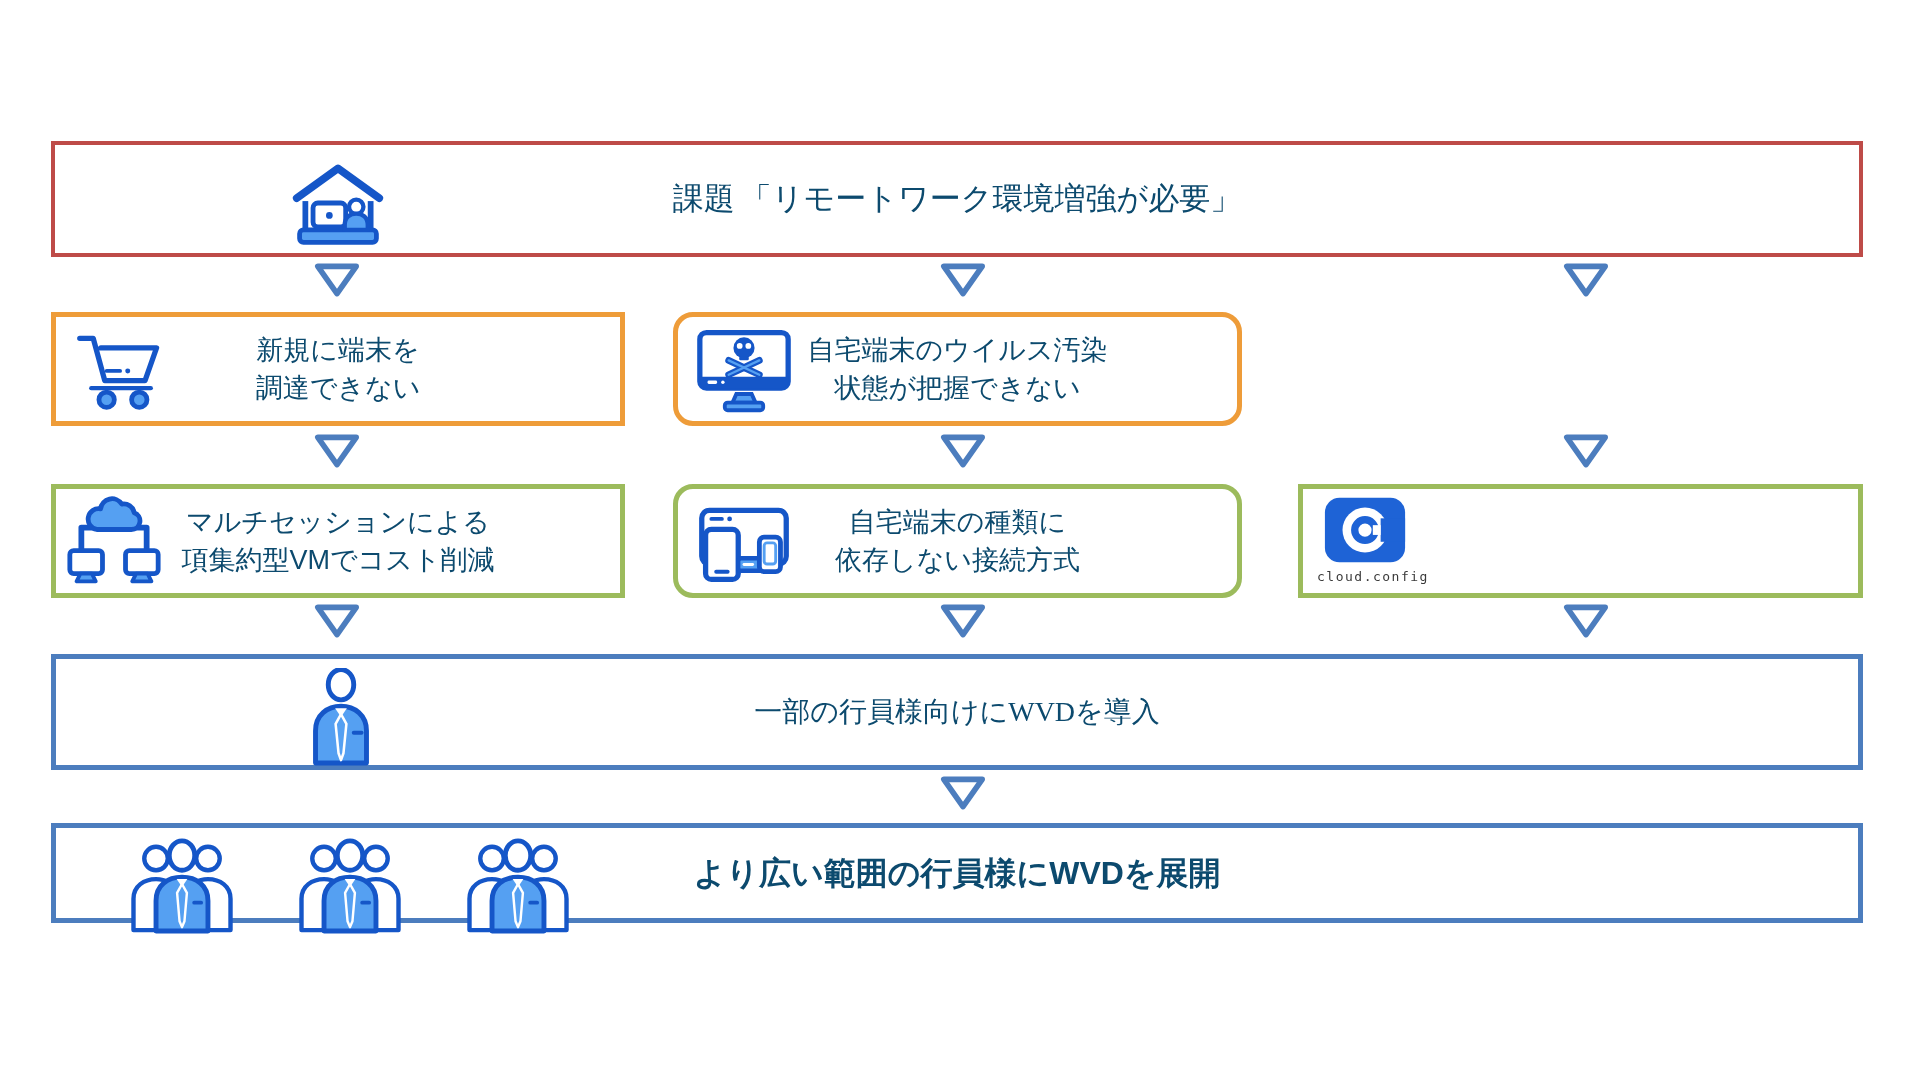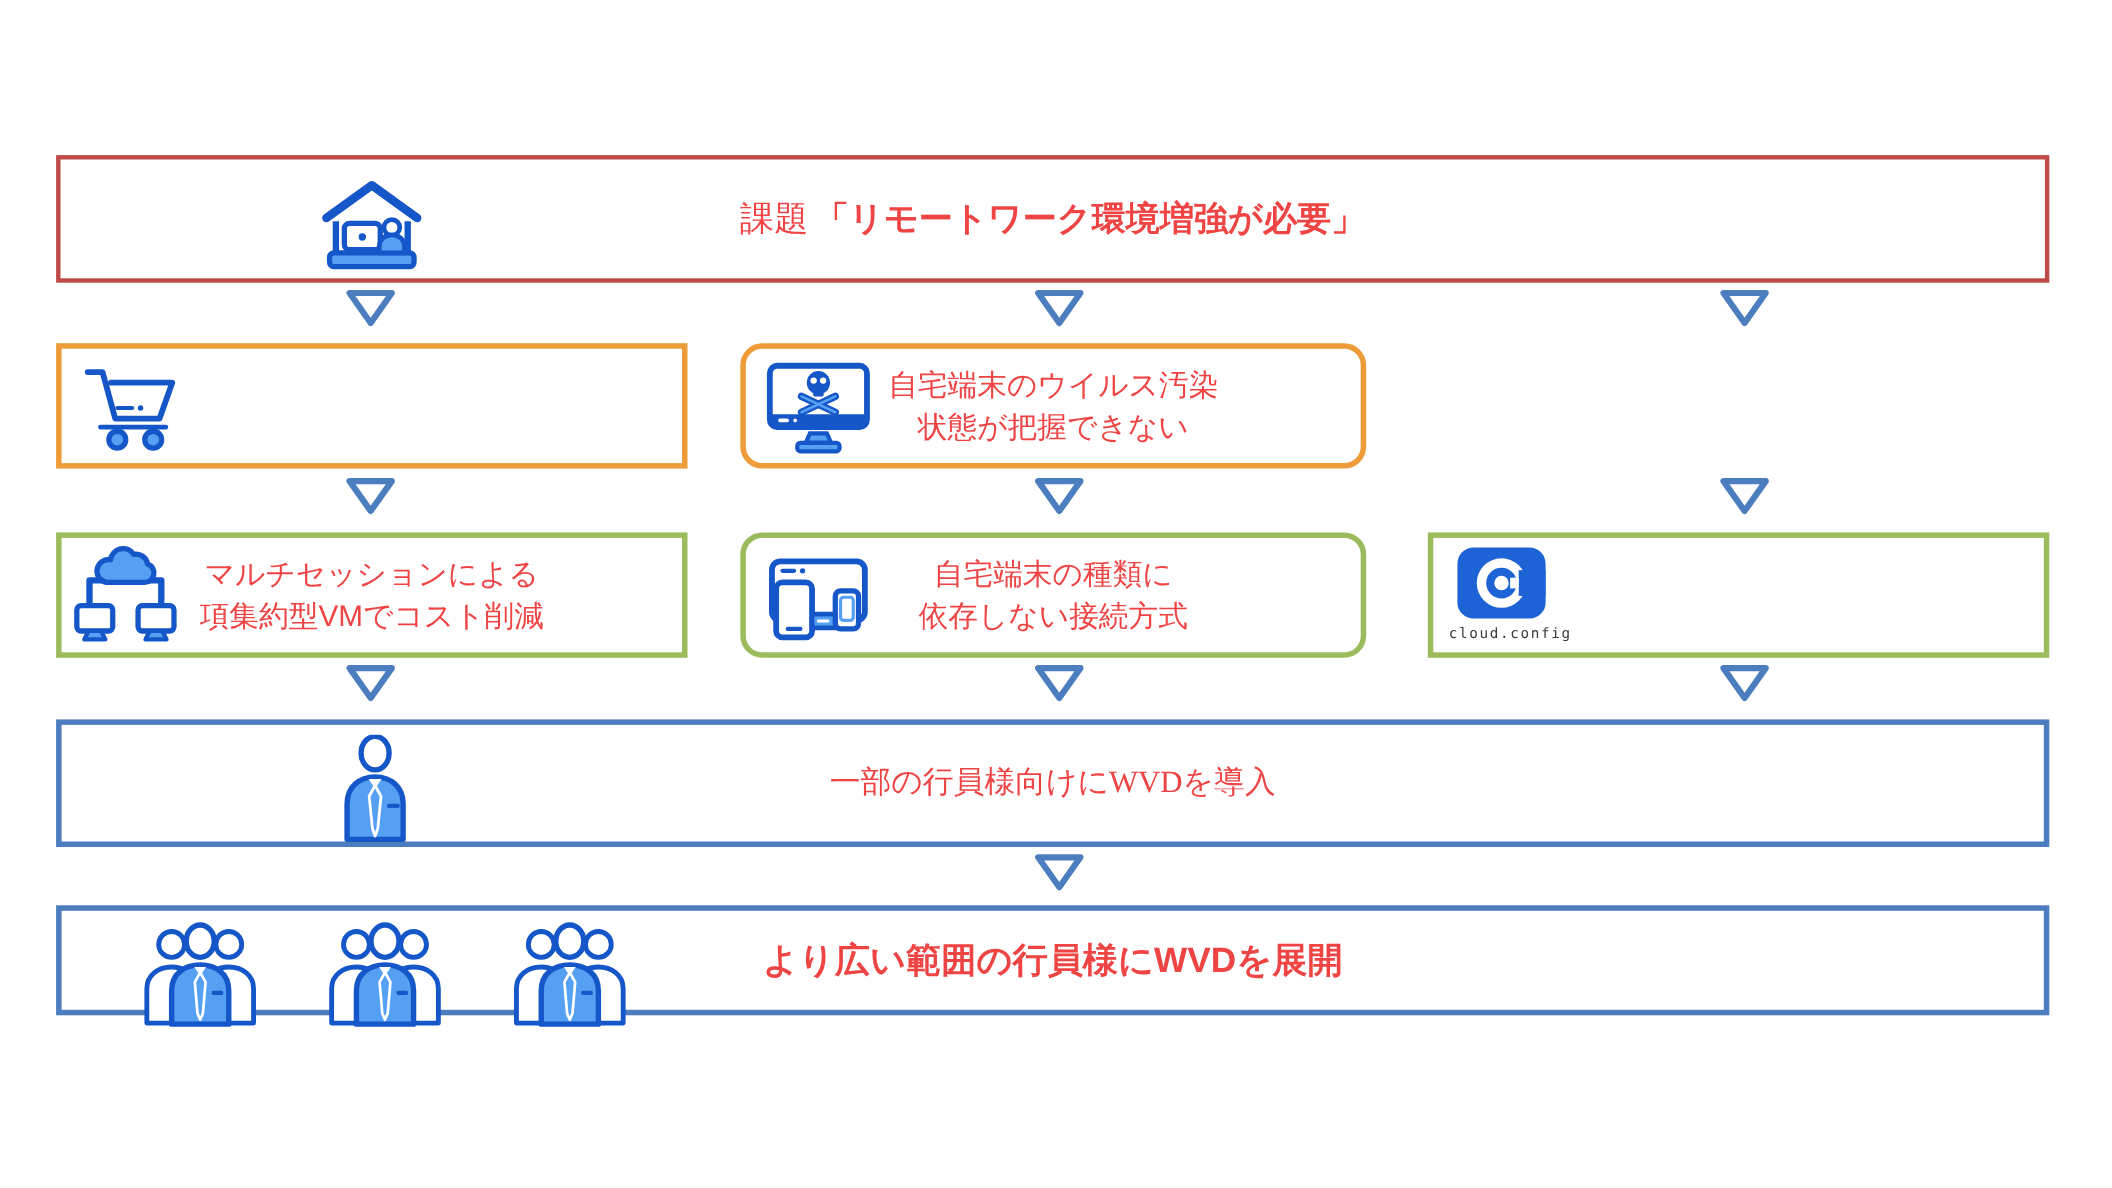--- a/index.html
+++ b/index.html
@@ -10,23 +10,23 @@
   .box-problem{left:51px;top:141px;width:1812px;height:116px;border:4px solid #BE4B48;}
   .row-challenge{top:312px;height:114px;border:5px solid #EE9C39;}
   .row-solution{top:484px;height:114px;border:5px solid #9CBB5C;}
   .col-1{left:51px;width:574px;}
   .col-2{left:673px;width:569px;border-radius:20px;}
   .col-3{left:1298px;width:565px;}
   .box-phase1{left:51px;top:654px;width:1812px;height:116px;border:5px solid #4C7DBE;font-family:Liberation Serif, serif;}
   .box-phase2{left:51px;top:823px;width:1812px;height:100px;border:5px solid #4C7DBE;}
 
   .box-text{position:absolute;inset:0;display:flex;align-items:center;justify-content:center;
-            text-align:center;font-size:27px;line-height:38px;color:#ef4444;}
+            text-align:center;font-size:27px;line-height:38px;color:#0c4a6e;}
   .title-text{font-size:31px;line-height:40px;}
-  .title-text .t-main{font-weight:700;margin-left:6px;}
+  .title-text .t-main{font-weight:400;margin-left:6px;}
   .phase1-text{font-size:28px;}
   .phase2-text{font-size:32px;font-weight:700;}
 
   .icon-wrap{position:absolute;top:50%;transform:translateY(-50%);}
   .icon-left{left:18px;width:96px;height:94px;}
   svg{display:block;width:100%;height:100%;}
 
   .arrow{position:absolute;width:48px;height:38px;}
 
   .logo-wrap{position:absolute;left:14px;top:8px;width:96px;text-align:center;}
@@ -83,20 +83,23 @@
     <span class="icon-wrap icon-left">
       <svg viewBox="0 0 100 92">
         <path d="M6,14 H20 L32,58 H74 L86,24 H28" fill="none" stroke="#1556C8" stroke-width="5.5" stroke-linecap="round" stroke-linejoin="round"></path>
         <line x1="34" y1="48" x2="48" y2="48" stroke="#1556C8" stroke-width="4" stroke-linecap="round"></line>
         <circle cx="56" cy="48" r="2.6" fill="#1556C8"></circle>
         <line x1="18" y1="66" x2="80" y2="66" stroke="#1556C8" stroke-width="4.5" stroke-linecap="round"></line>
         <circle cx="34" cy="78" r="8" fill="#55A0F2" stroke="#1556C8" stroke-width="5"></circle>
         <circle cx="68" cy="78" r="8" fill="#55A0F2" stroke="#1556C8" stroke-width="5"></circle>
       </svg>
     </span>
+    <div class="box-text">
+        <div>新規に端末を<br>調達できない</div>
+      </div>
   </div>
 
   <div class="box row-challenge col-2">
     <span class="icon-wrap icon-left">
       <svg viewBox="0 0 100 92">
         <rect x="4" y="8" width="92" height="58" rx="7" fill="#fff" stroke="#1556C8" stroke-width="5.5"></rect>
         <path d="M4,54 h92 v5 a7,7 0 0 1 -7,7 H11 a7,7 0 0 1 -7,-7 z" fill="#1556C8"></path>
         <rect x="12" y="58" width="10" height="3.5" rx="1.5" fill="#fff"></rect>
         <circle cx="28" cy="59.8" r="1.8" fill="#fff"></circle>
         <path d="M42,72 h16 l4,9 h-24 z" fill="#55A0F2" stroke="#1556C8" stroke-width="4"></path>

